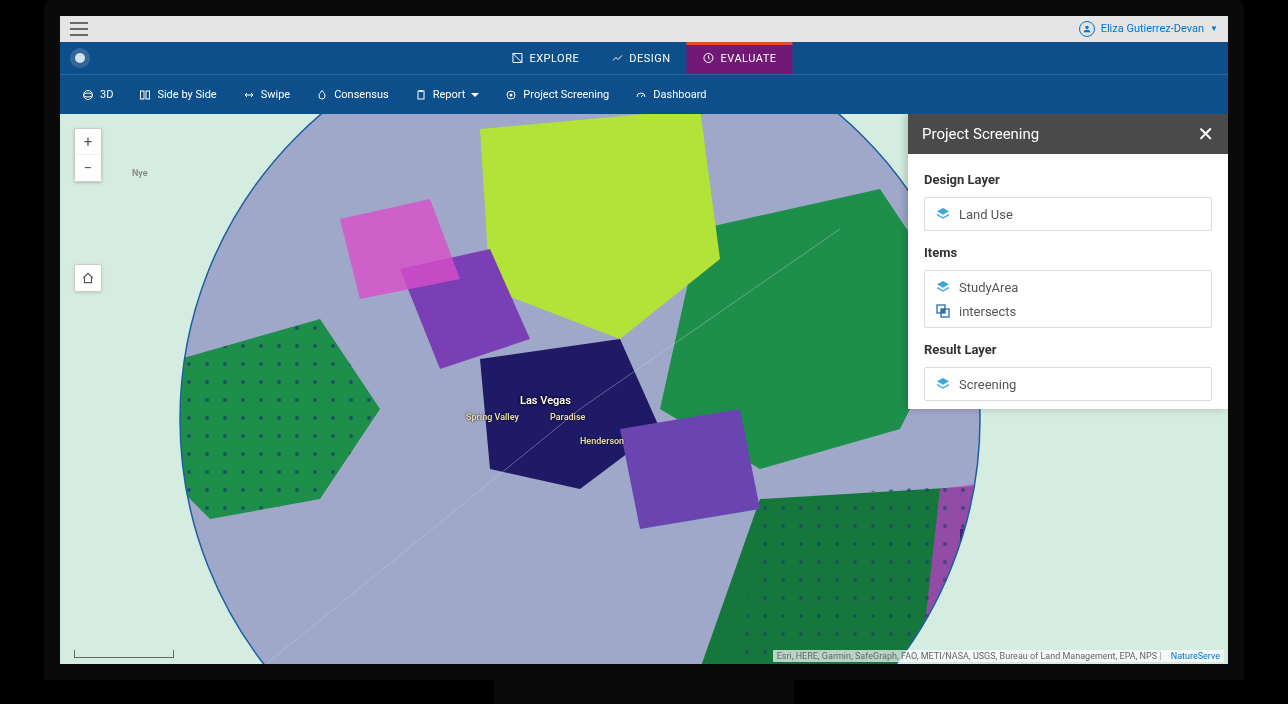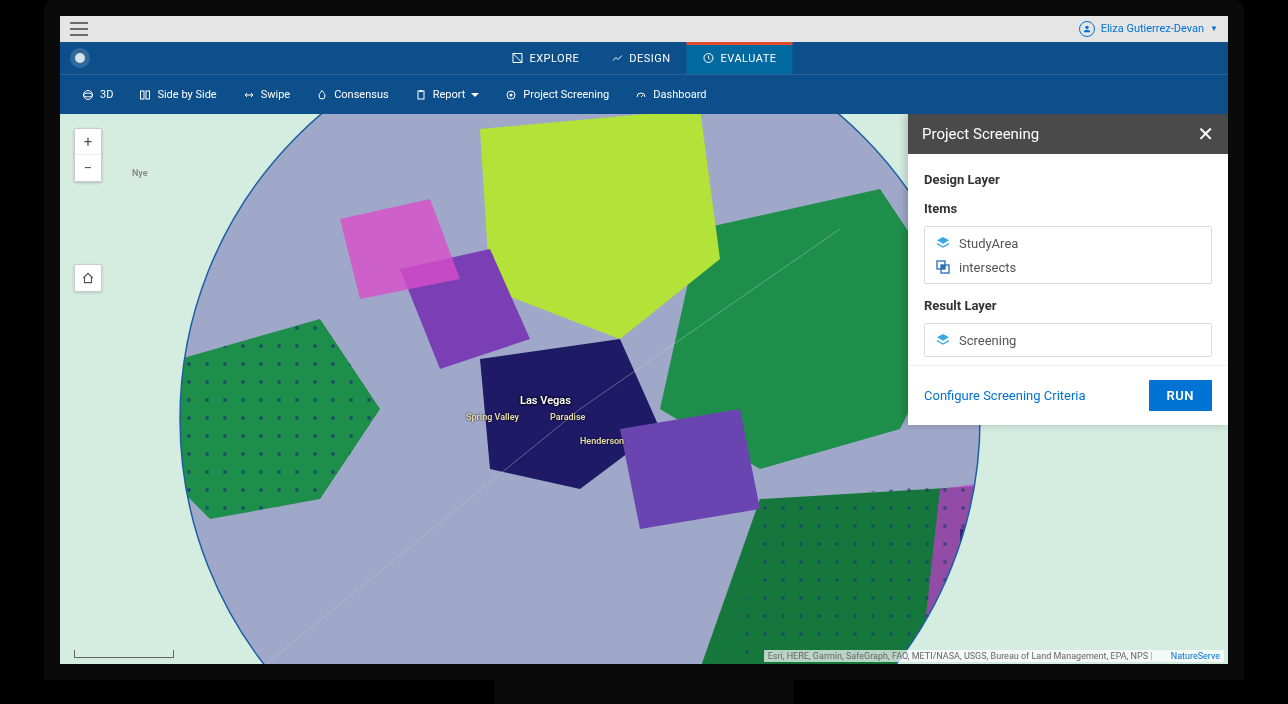--- a/index.html
+++ b/index.html
@@ -15,40 +15,40 @@
 .user-chip { display: flex; align-items: center; gap: 6px; color: #0073d4; font-size: 11px; cursor: pointer; }
 .user-circle { width: 16px; height: 16px; border: 1.5px solid #0073d4; border-radius: 50%; display: flex; align-items: center; justify-content: center; }
 .user-circle svg { width: 10px; height: 10px; }
 
 
 .mainnav { height: 32px; background: #0d4f8b; display: flex; align-items: center; padding-left: 10px; position: relative; }
 .logo-circle { width: 20px; height: 20px; background: rgba(255,255,255,0.15); border-radius: 50%; display: flex; align-items: center; justify-content: center; }
 .logo-circle::after { content: ""; width:10px; height:10px; background: #fff; border-radius: 50%; opacity: 0.8; }
 .mainnav-tabs { position: absolute; left: 50%; transform: translateX(-50%); display: flex; height: 100%; }
 .mainnav-tab { display: flex; align-items: center; gap: 6px; padding: 0 16px; color: #fff; font-size: 11px; letter-spacing: 0.5px; cursor: pointer; position: relative; }
-.mainnav-tab.active { background: #0369a1; }
+.mainnav-tab.active { background: #701a75; }
 .mainnav-tab.active::before { content:""; position:absolute; top:0; left:0; right:0; height:3px; background:#e34b2d; }
 .mainnav-tab svg { width:12px; height:12px; fill:#fff; }
 
 
 .subnav { height: 40px; background: #0d4f8b; border-top: 1px solid rgba(255,255,255,0.12); display: flex; align-items: center; padding-left: 10px; gap: 2px; }
 .subnav-item { display: flex; align-items: center; gap: 6px; padding: 0 12px; color: #fff; font-size: 11px; cursor: pointer; height: 100%; }
 .subnav-item svg { width:12px; height:12px; fill:#fff; }
 .chev-down { width:0;height:0;border-left:4px solid transparent;border-right:4px solid transparent;border-top:4px solid #fff; }
 
 
 .map-area { flex: 1; position: relative; overflow: hidden; background: #b9e4d0; }
 .map-svg { position:absolute; inset:0; width:100%; height:100%; }
 .zoom-controls { position:absolute; top:14px; left:14px; display:flex; flex-direction:column; background:#fff; border:1px solid #ccc; border-radius:2px; box-shadow: 0 1px 3px rgba(0,0,0,0.2); }
 .zoom-controls button { width:26px; height:26px; border:none; background:#fff; font-size:15px; color:#555; cursor:pointer; border-bottom:1px solid #eee; }
 .zoom-controls button:last-child { border-bottom:none; }
 .home-btn { position:absolute; top:150px; left:14px; width:28px; height:28px; background:#fff; border:1px solid #ccc; border-radius:2px; display:flex;align-items:center;justify-content:center; cursor:pointer; box-shadow: 0 1px 3px rgba(0,0,0,0.15);}
 .home-btn svg { width:14px;height:14px; fill:#555;}
 .attribution { position:absolute; bottom:2px; right:4px; font-size:9px; color:#666; background: rgba(255,255,255,0.7); padding: 1px 4px; }
-.attribution a { color:#0073d4; text-decoration:none; margin-left:16px;}
+.attribution a { color:#0073d4; text-decoration:none; margin-left:7px;}
 .scalebar { position:absolute; bottom:6px; left:14px; width:100px; height:8px; border-left:1px solid #666; border-bottom:1px solid #666; border-right:1px solid #666;}
 
 .map-label { position:absolute; color:#fff; font-size:11px; text-shadow: 0 0 3px #000, 0 0 3px #000; font-weight:600;}
 .map-label.small { font-size:9px; color:#e8dcb0; text-shadow:0 0 2px #000;}
 
 
 .panel { position:absolute; top:0; right:0; width:320px; background:#fff; box-shadow: -2px 0 8px rgba(0,0,0,0.2); display:flex; flex-direction:column; }
 .panel-header { height:40px; background:#4a4a4a; color:#fff; display:flex; align-items:center; justify-content:space-between; padding:0 14px; font-size:15px;}
 .panel-header .close { font-size:20px; cursor:pointer; line-height:1;}
 .panel-body { padding:14px 16px 8px; display:flex; flex-direction:column; gap:10px;}
@@ -226,20 +226,31 @@
       <a>NatureServe</a>
     </div>
 
     <div class="panel">
       <div class="panel-header">
         <span>Project Screening</span>
         <span class="close">✕</span>
       </div>
       <div class="panel-body">
         <div class="field-label">Design Layer</div>
+        <div class="field-box">
+          <div class="field-row">
+            <span class="layer-icon">
+              <svg viewBox="0 0 24 24">
+                    <path d="M12 3l9 5-9 5-9-5 9-5z" fill="#3ba7e0"></path>
+                    <path d="M3 13l9 5 9-5" fill="none" stroke="#3ba7e0" stroke-width="2"></path>
+                  </svg>
+            </span>
+            <span>Land Use</span>
+          </div>
+        </div>
 
         <div class="field-label">Items</div>
         <div class="field-box">
           <div class="field-row">
             <span class="layer-icon">
               <svg viewBox="0 0 24 24">
                     <path d="M12 3l9 5-9 5-9-5 9-5z" fill="#3ba7e0"></path>
                     <path d="M3 13l9 5 9-5" fill="none" stroke="#3ba7e0" stroke-width="2"></path>
                   </svg>
             </span>
@@ -263,23 +274,19 @@
             <span class="layer-icon">
               <svg viewBox="0 0 24 24">
                     <path d="M12 3l9 5-9 5-9-5 9-5z" fill="#3ba7e0"></path>
                     <path d="M3 13l9 5 9-5" fill="none" stroke="#3ba7e0" stroke-width="2"></path>
                   </svg>
             </span>
             <span>Screening</span>
           </div>
         </div>
       </div>
-      <div class="panel-footer">
-        <span class="link-btn">Configure Screening Criteria</span>
-        <button class="run-btn">RUN</button>
-      </div>
     </div>
 
   </div>
 
 </div>
 </div>
 <div class="monitor-stand"></div>
 
 </body></html>

